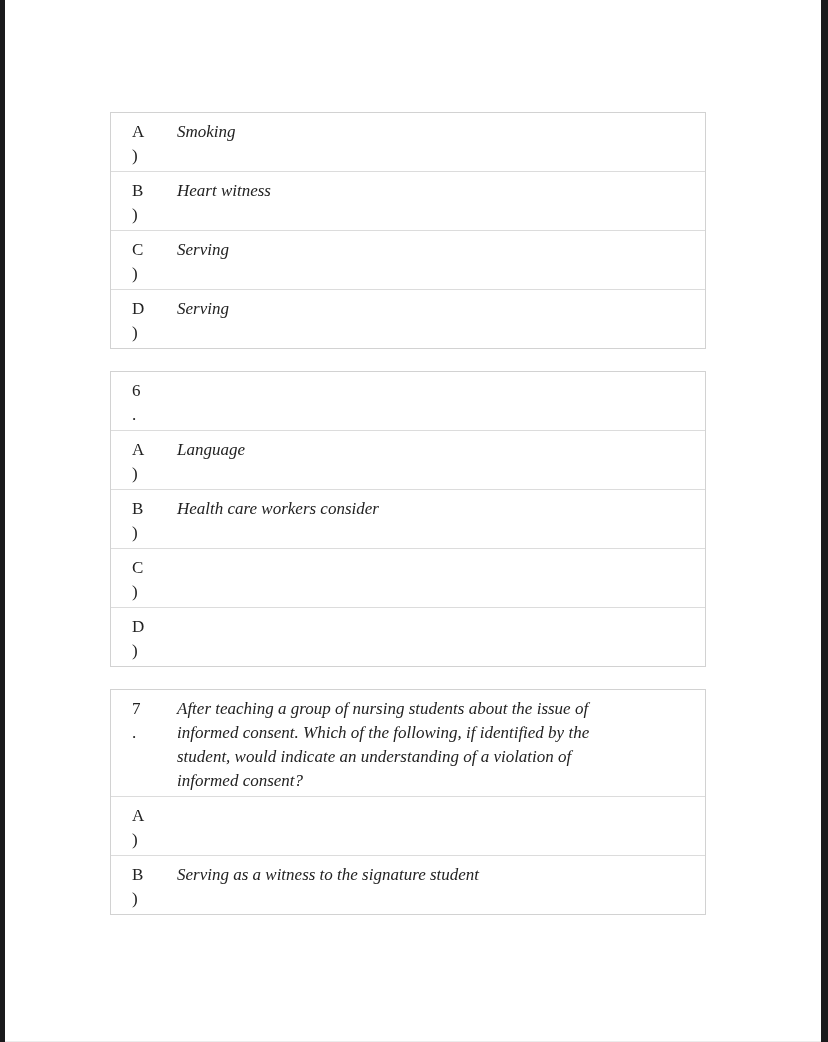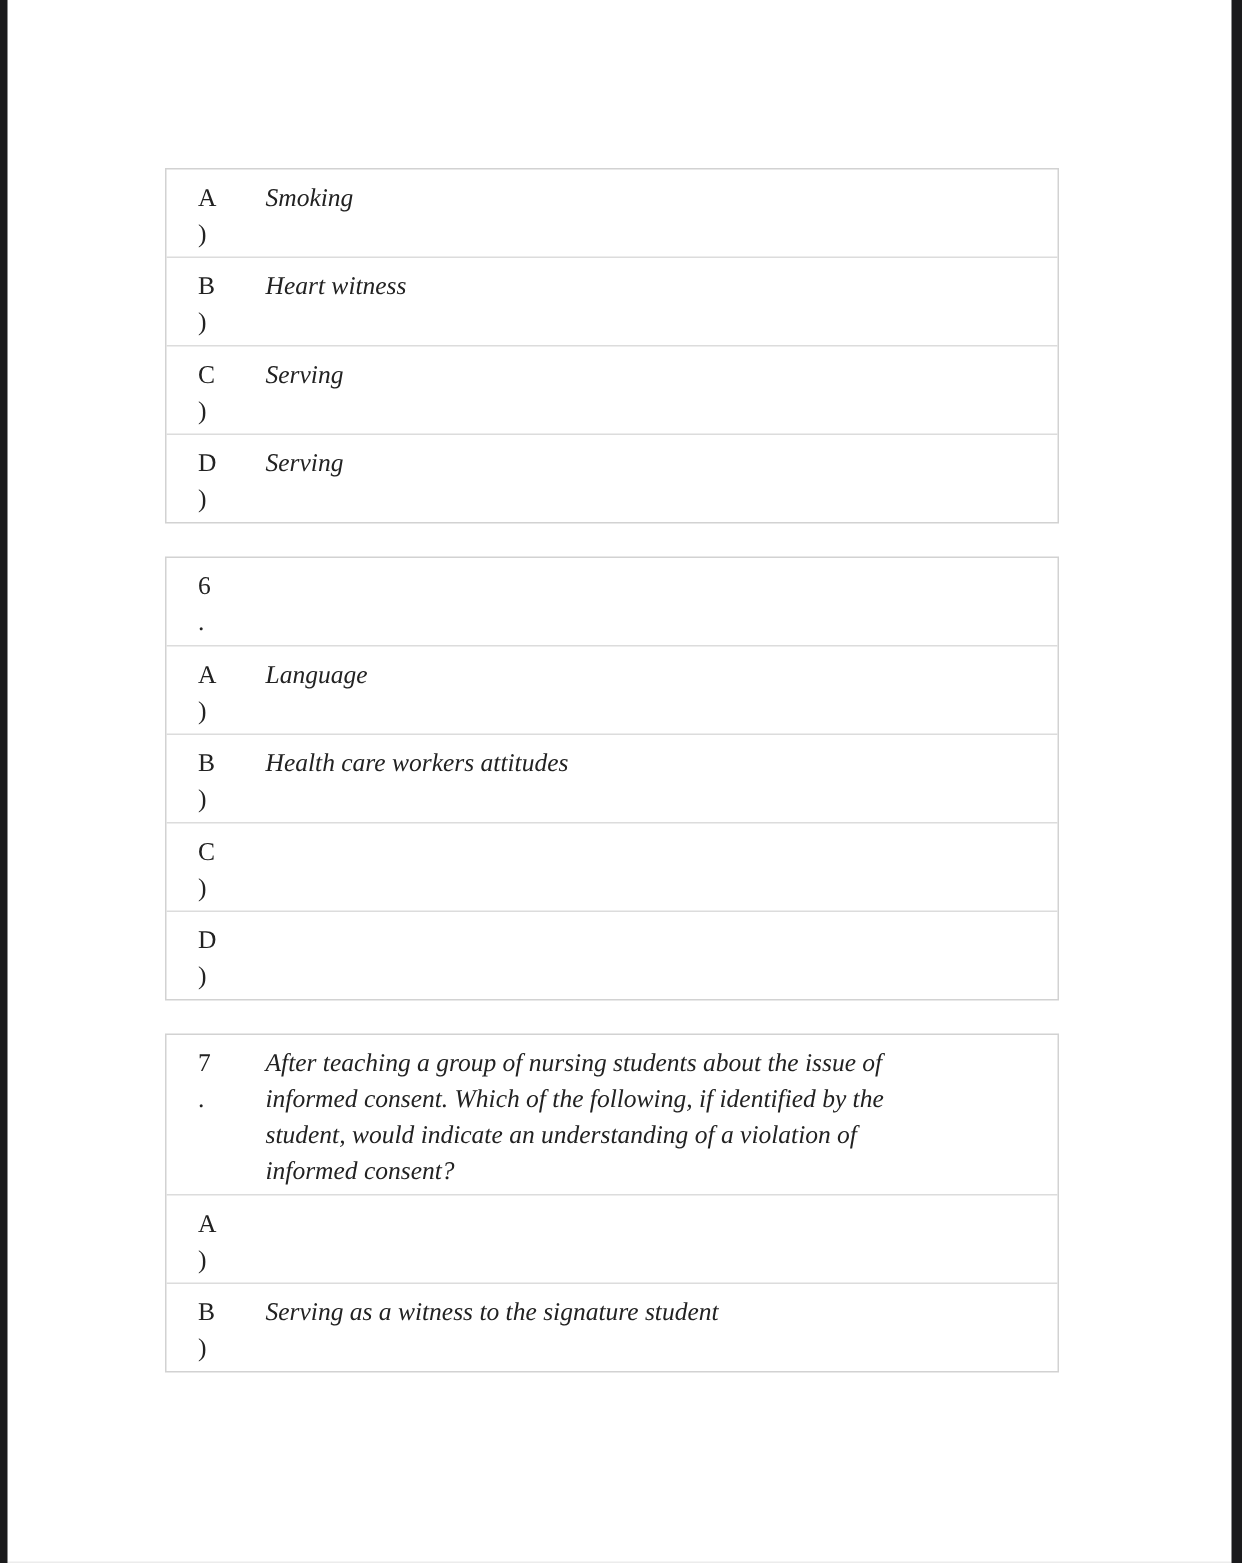--- a/index.html
+++ b/index.html
@@ -109,21 +109,21 @@
 .</div>
     </div>
     <div class="row">
       <div class="cell-label">A
 )</div>
       <div class="cell-text">Language</div>
     </div>
     <div class="row">
       <div class="cell-label">B
 )</div>
-      <div class="cell-text">Health care workers attitudes</div>
+      <div class="cell-text">Health care workers consider</div>
     </div>
     <div class="row">
       <div class="cell-label">C
 )</div>
     </div>
     <div class="row">
       <div class="cell-label">D
 )</div>
     </div>
   </div>

